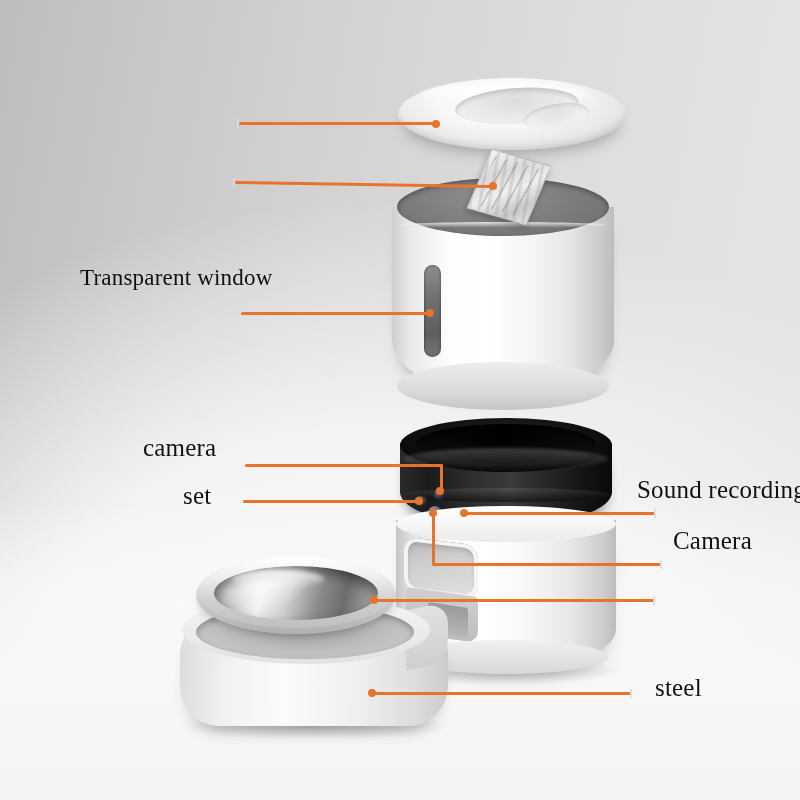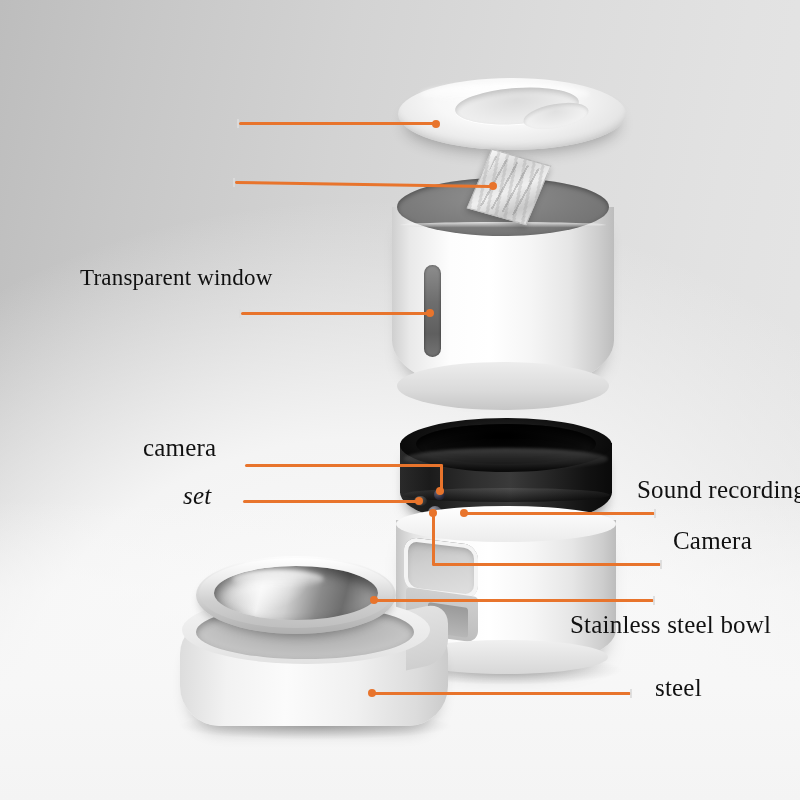--- a/index.html
+++ b/index.html
@@ -302,36 +302,35 @@
   <div class="lbl" style="left:68px;top:265px;font-size:23px;margin-left:12px;">Transparent window</div>
   <div class="tick" style="left:239px;top:309px;"></div>
   <div class="cl cl-h" style="left:241px;top:312px;width:189px;"></div>
   <div class="dot" style="left:426px;top:309px;"></div>
 
   <div class="lbl" style="left:143px;top:434px;font-size:25px;">camera</div>
   <div class="cl cl-h" style="left:245px;top:464px;width:198px;"></div>
   <div class="cl cl-v" style="left:440px;top:464px;height:28px;"></div>
   <div class="dot" style="left:436px;top:487px;"></div>
 
-  <div class="lbl" style="left:183px;top:482px;font-size:25px;font-style:italic;">set</div>
+  <div class="lbl" style="left:183px;top:482px;font-size:25px;">set</div>
   <div class="cl cl-h" style="left:243px;top:500px;width:177px;"></div>
   <div class="dot" style="left:415px;top:497px;"></div>
 
   <div class="lbl" style="left:637px;top:476px;font-size:25px;">Sound recording</div>
   <div class="cl cl-h" style="left:465px;top:512px;width:190px;"></div>
   <div class="dot" style="left:460px;top:509px;"></div>
   <div class="tick" style="left:654px;top:509px;"></div>
 
   <div class="lbl" style="left:673px;top:527px;font-size:25px;">Camera</div>
   <div class="cl cl-v" style="left:432px;top:515px;height:50px;"></div>
   <div class="cl cl-h" style="left:432px;top:563px;width:229px;"></div>
   <div class="dot" style="left:429px;top:509px;"></div>
   <div class="tick" style="left:660px;top:560px;"></div>
 
-  <div class="lbl" style="left:570px;top:611px;font-size:25px;">Stainless steel bowl</div>
   <div class="cl cl-h" style="left:376px;top:599px;width:278px;"></div>
   <div class="dot" style="left:370px;top:596px;"></div>
   <div class="tick" style="left:653px;top:596px;"></div>
 
   <div class="lbl" style="left:655px;top:674px;font-size:25px;">steel</div>
   <div class="cl cl-h" style="left:374px;top:692px;width:257px;"></div>
   <div class="dot" style="left:368px;top:689px;"></div>
   <div class="tick" style="left:630px;top:689px;"></div>
 
 </div>

